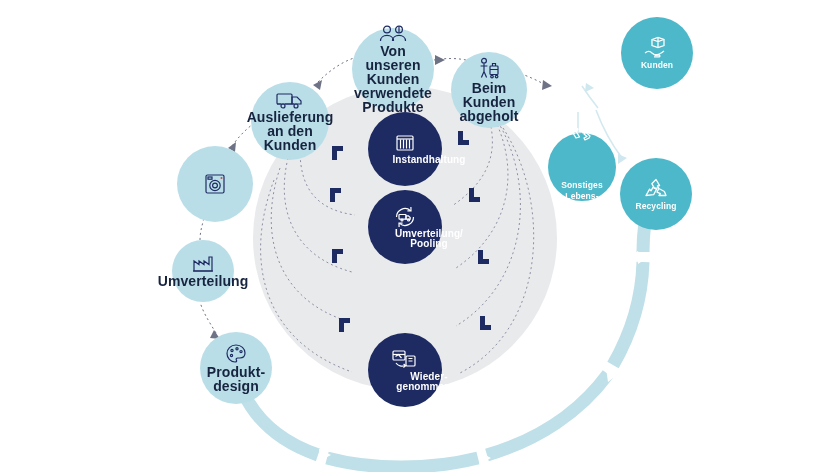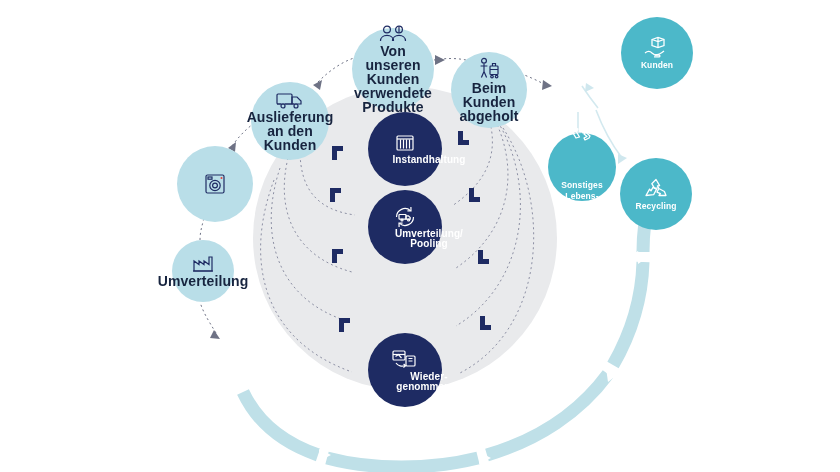--- a/index.html
+++ b/index.html
@@ -134,20 +134,33 @@
   <div class="node n-pale" style="left:172px;top:240px;width:62px;height:62px;">
     <span class="ico">
       <svg width="24" height="20" viewBox="0 0 24 20" fill="none" stroke="#1e2b63" stroke-width="1.2">
         <path d="M3 17V7l5 3.5V7l5 3.5V7l5 3.5V3h3v14z"></path>
         <path d="M2 17h20"></path>
       </svg>
     </span>
     <span class="lbl">Umverteilung</span>
   </div>
 
+  <div class="node n-pale" style="left:200px;top:332px;width:72px;height:72px;">
+    <span class="ico">
+      <svg width="24" height="22" viewBox="0 0 24 22" fill="none" stroke="#1e2b63" stroke-width="1.2">
+        <path d="M12 2C6.5 2 3 6 3 10.5S6.5 19 11 19c1.6 0 2-1 1.4-1.9-.7-1.1.1-2.1 1.3-2.1h2.1C19.3 15 21 12.9 21 10 21 5.6 17.3 2 12 2z"></path>
+        <circle cx="8" cy="7.5" r="1.1"></circle>
+          <circle cx="13" cy="5.8" r="1.1"></circle>
+        <circle cx="17" cy="8.6" r="1.1"></circle>
+          <circle cx="7.5" cy="12.5" r="1.1"></circle>
+      </svg>
+    </span>
+    <span class="lbl">Produkt-
+design</span>
+  </div>
 
   <div class="node n-pale" style="left:251px;top:82px;width:78px;height:78px;">
     <span class="ico">
       <svg width="30" height="20" viewBox="0 0 30 20" fill="none" stroke="#1e2b63" stroke-width="1.2">
         <rect x="2" y="4" width="15" height="10" rx="1"></rect>
         <path d="M17 7h5l4 4v3h-9z"></path>
         <circle cx="8" cy="16" r="2"></circle>
           <circle cx="21" cy="16" r="2"></circle>
         <path d="M2 14h4M10 14h9"></path>
       </svg>

